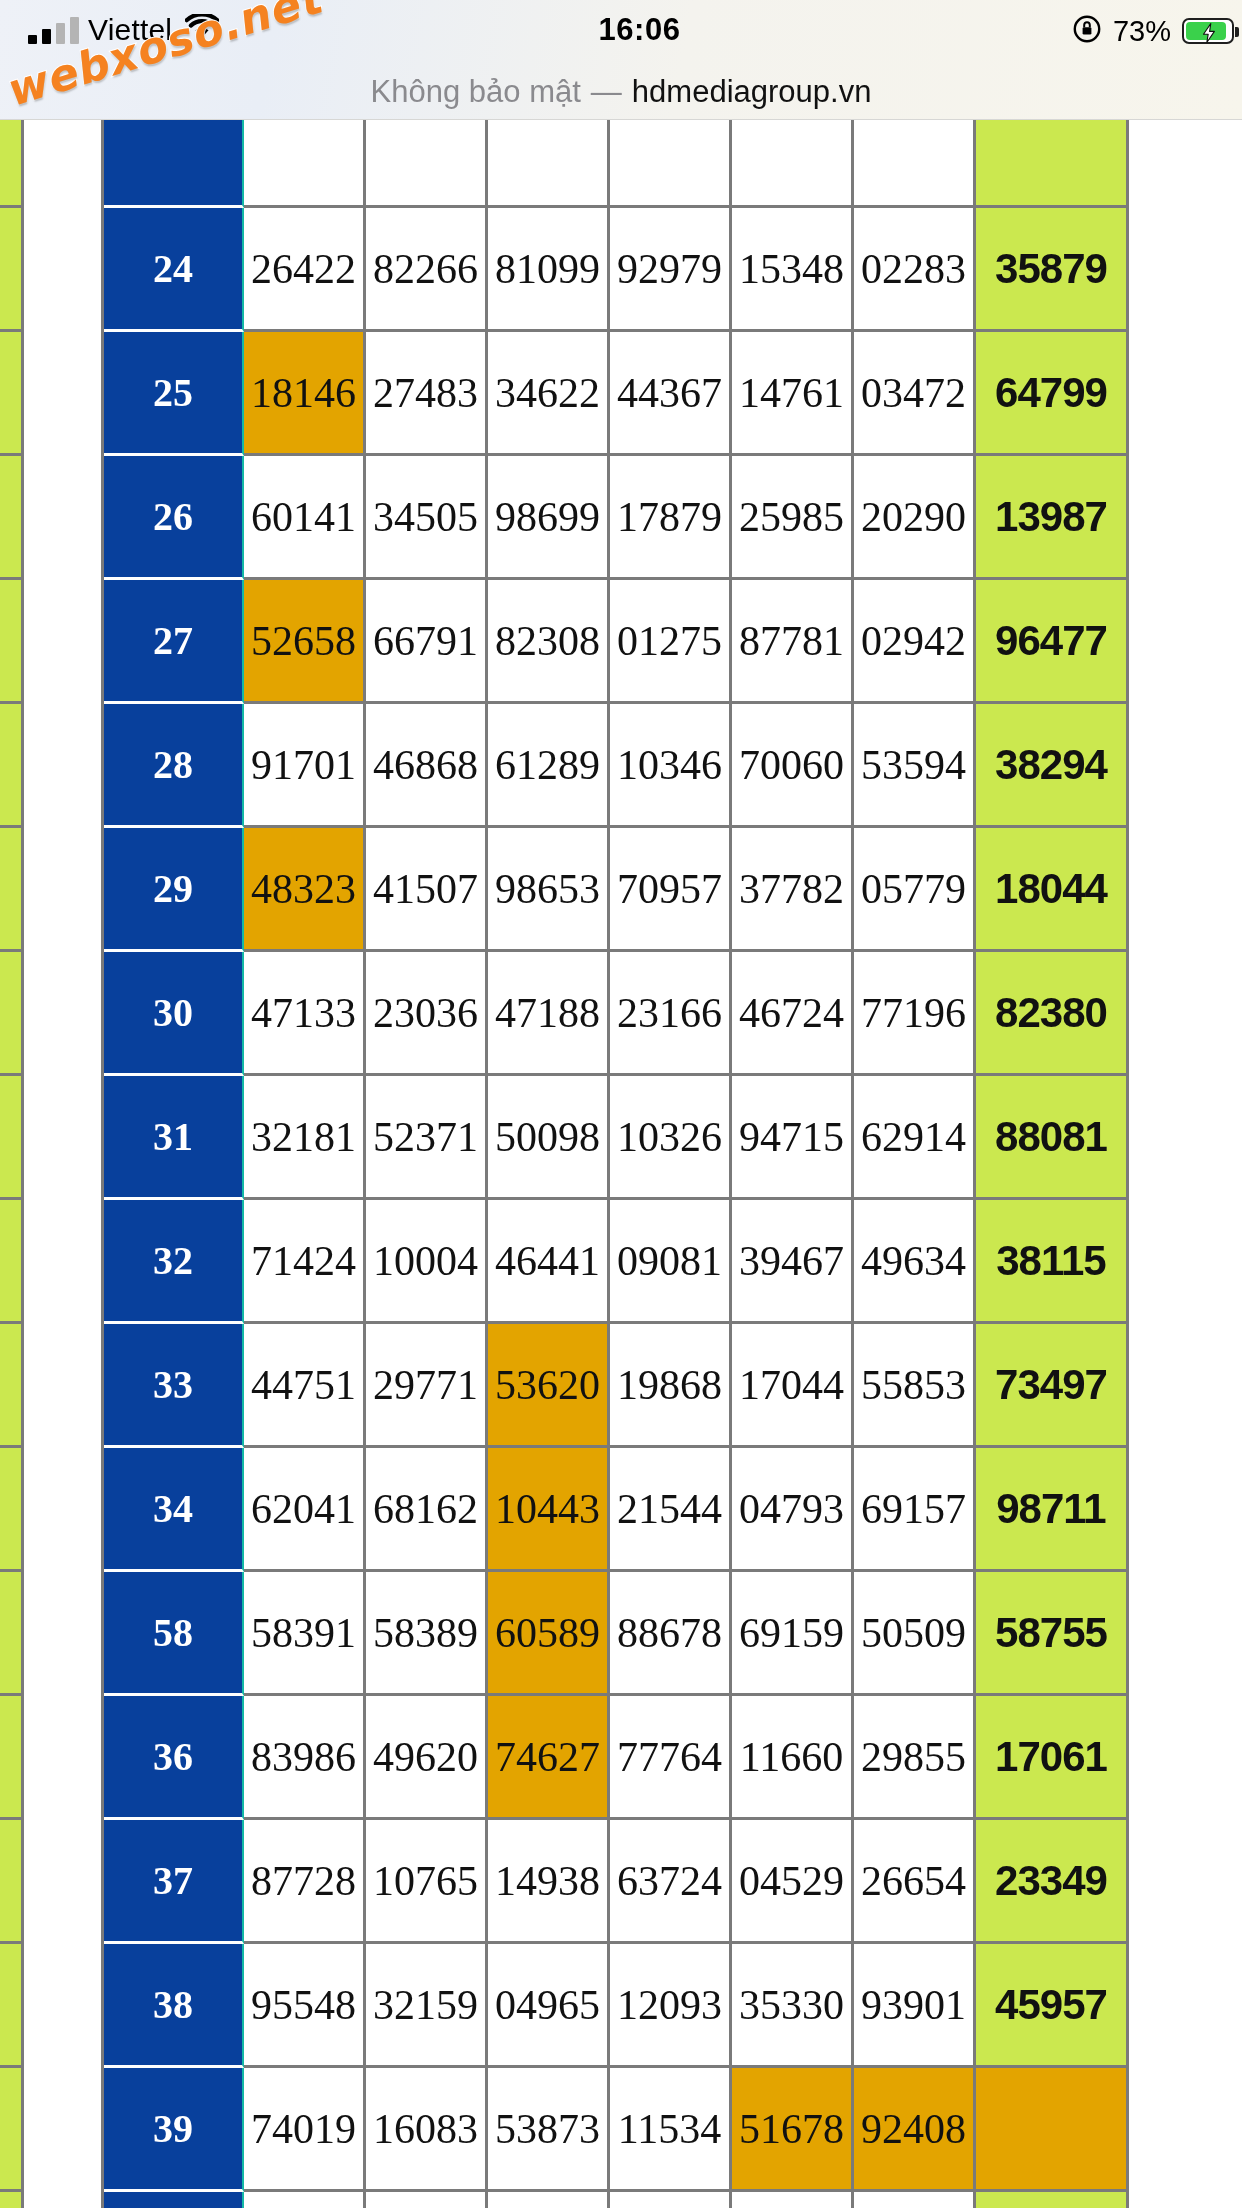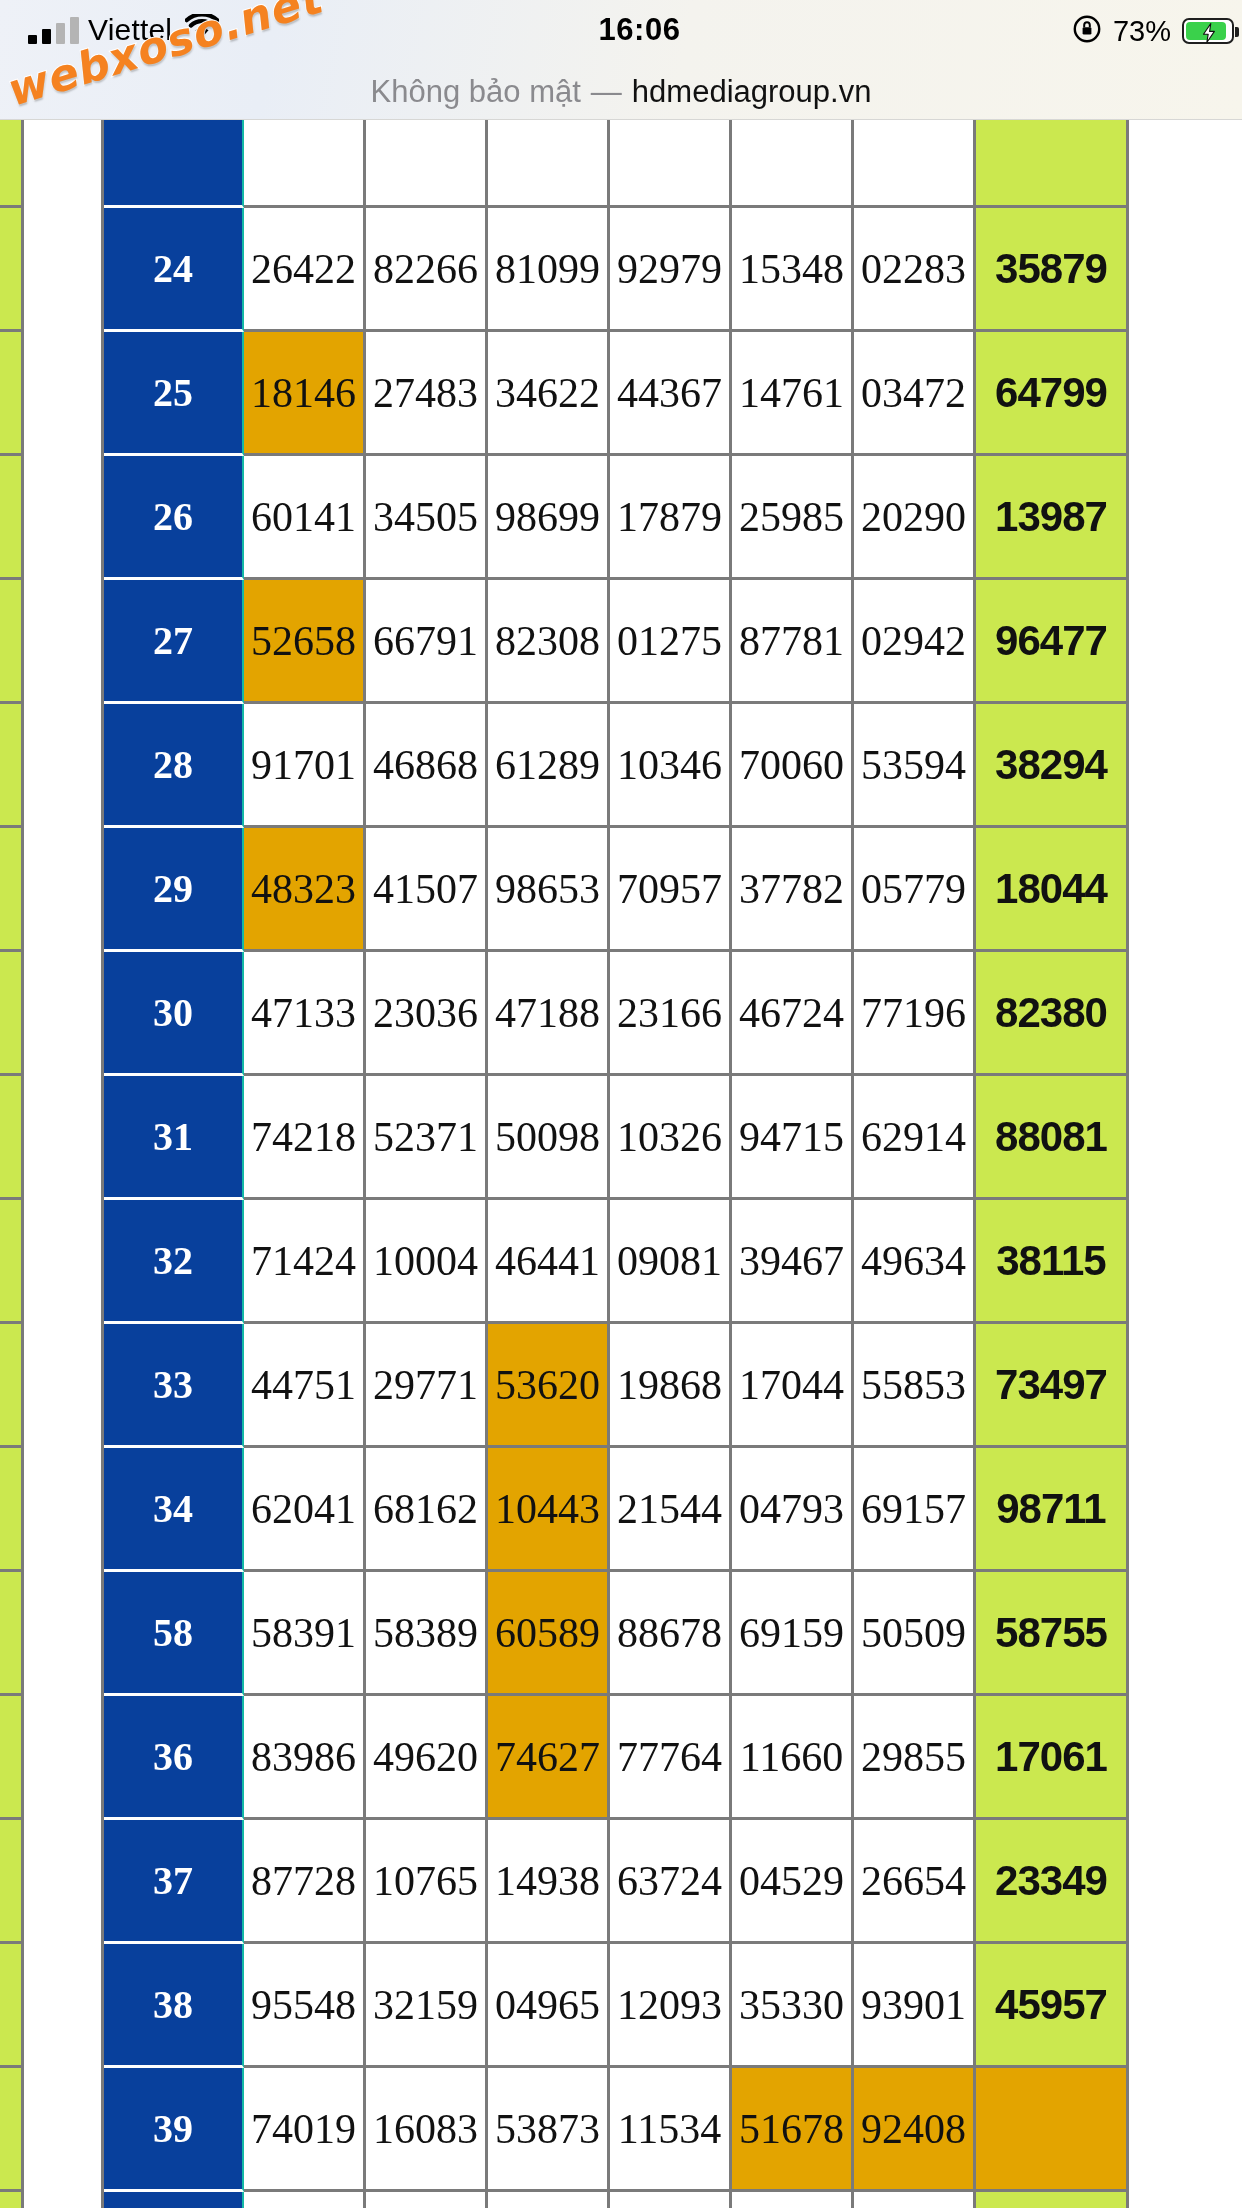--- a/index.html
+++ b/index.html
@@ -300,21 +300,21 @@
             <td class="c-data">47188</td>
             <td class="c-data">23166</td>
             <td class="c-data">46724</td>
             <td class="c-data">77196</td>
             <td class="c-sum sum">82380</td>
           </tr>
           <tr>
             <td class="c-sliver sliver"></td>
             <td class="c-gap gapcell"></td>
             <td class="c-index idx">31</td>
-            <td class="c-data">74218</td>
+            <td class="c-data">32181</td>
             <td class="c-data">52371</td>
             <td class="c-data">50098</td>
             <td class="c-data">10326</td>
             <td class="c-data">94715</td>
             <td class="c-data">62914</td>
             <td class="c-sum sum">88081</td>
           </tr>
           <tr>
             <td class="c-sliver sliver"></td>
             <td class="c-gap gapcell"></td>

